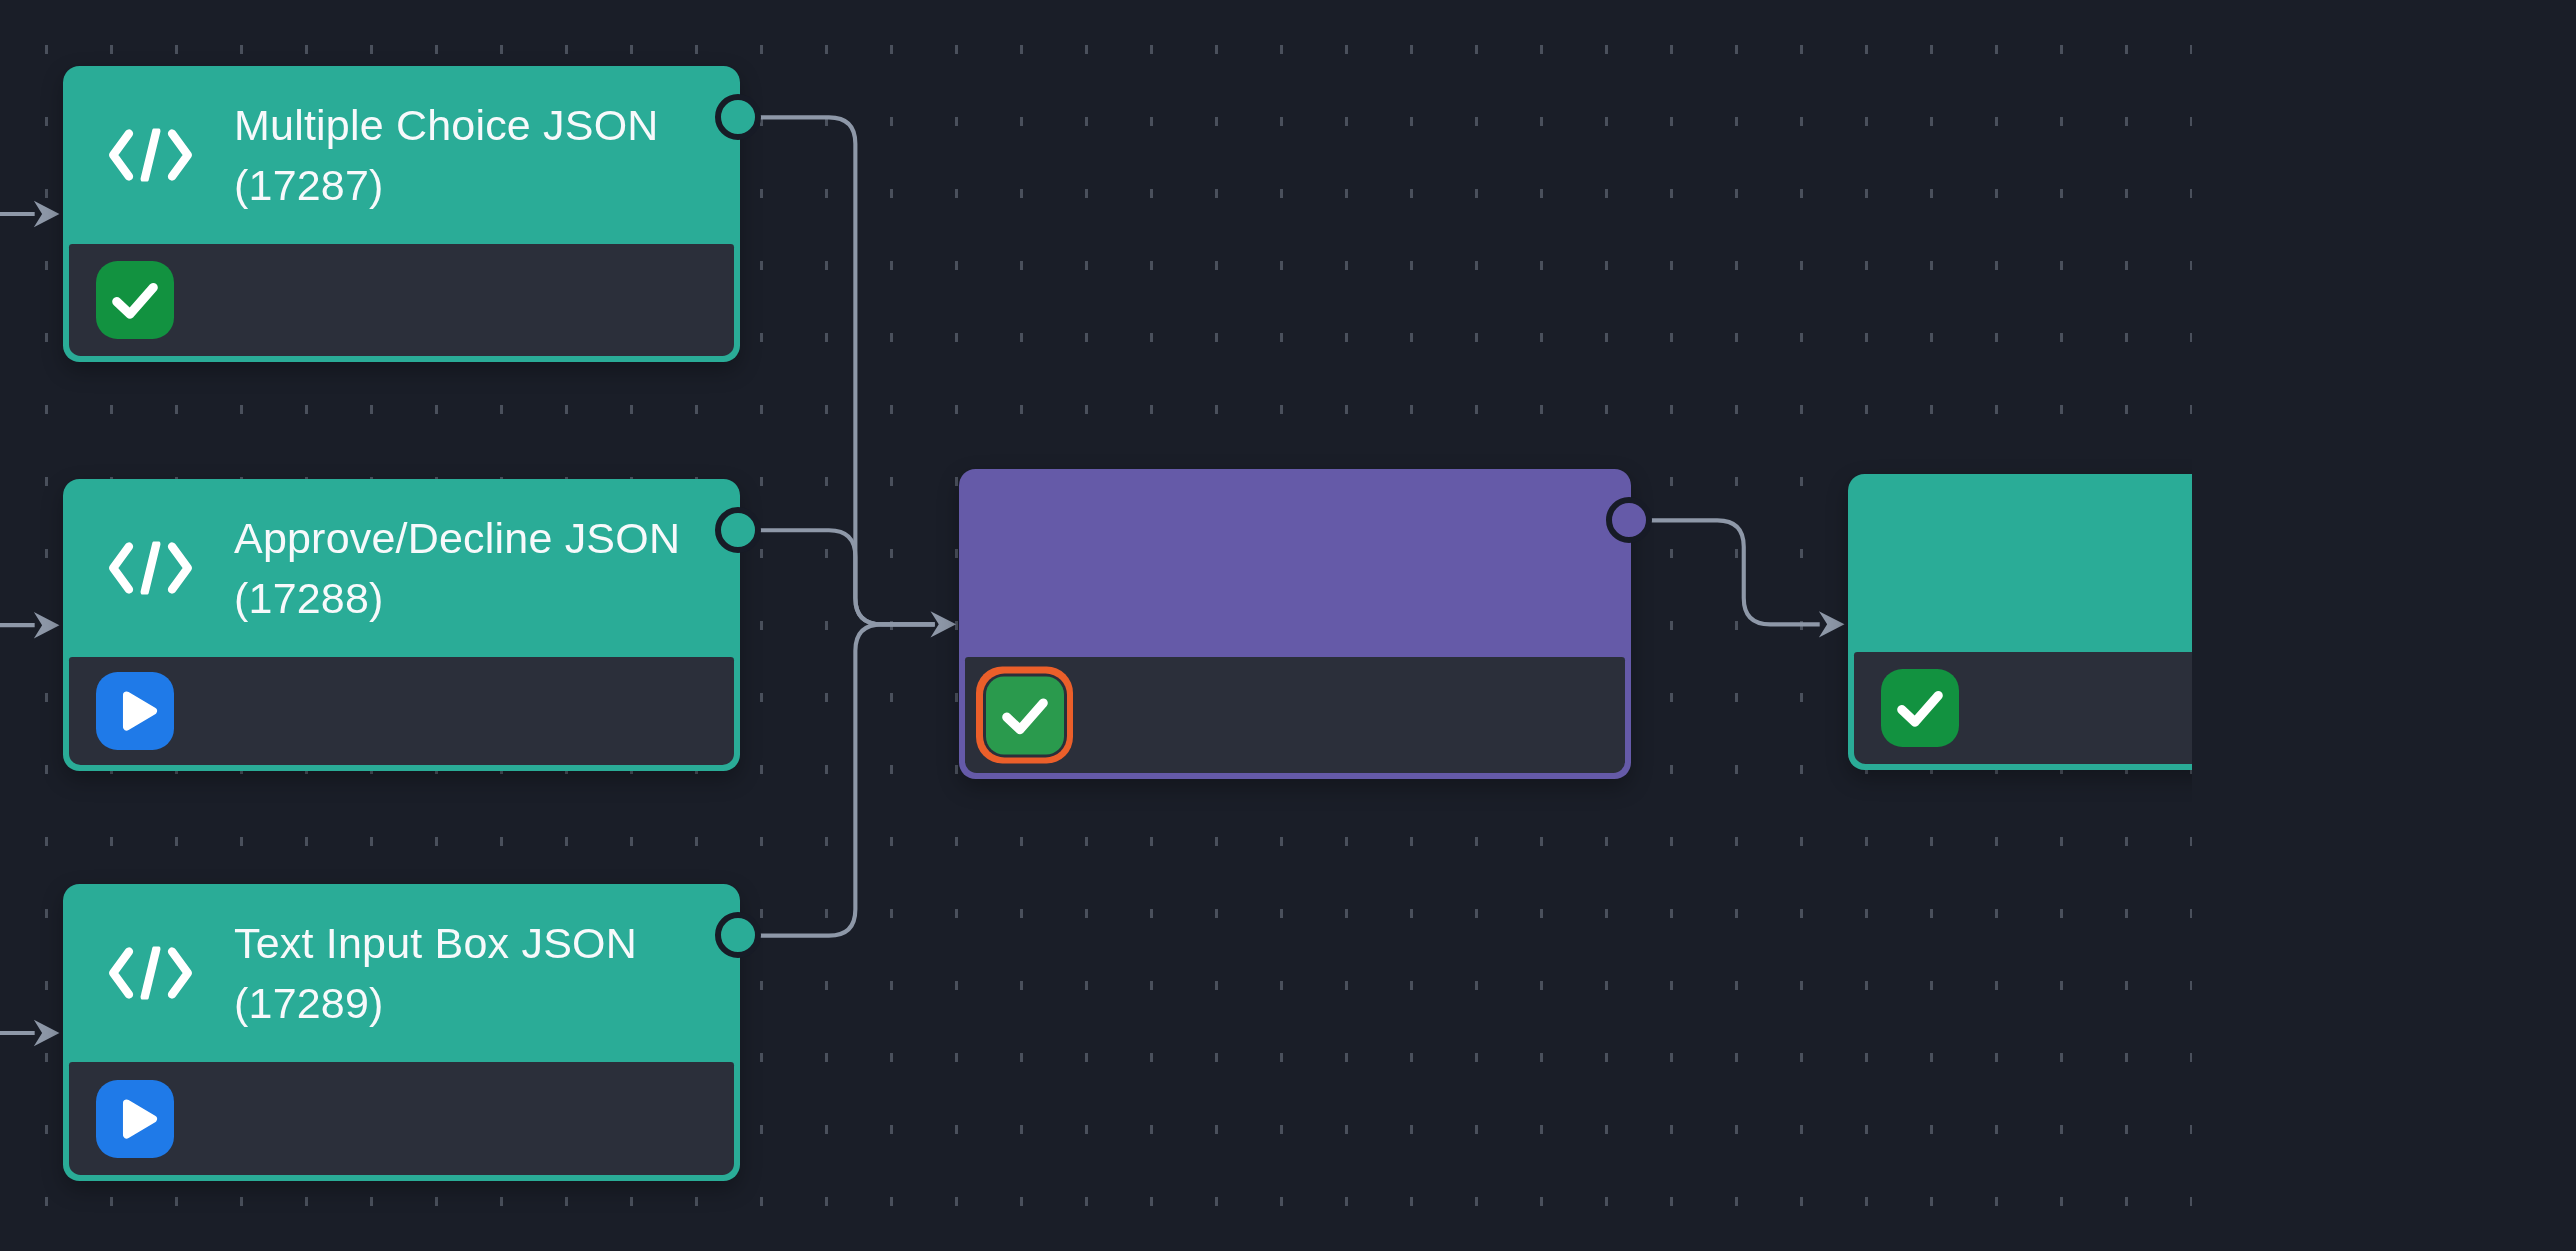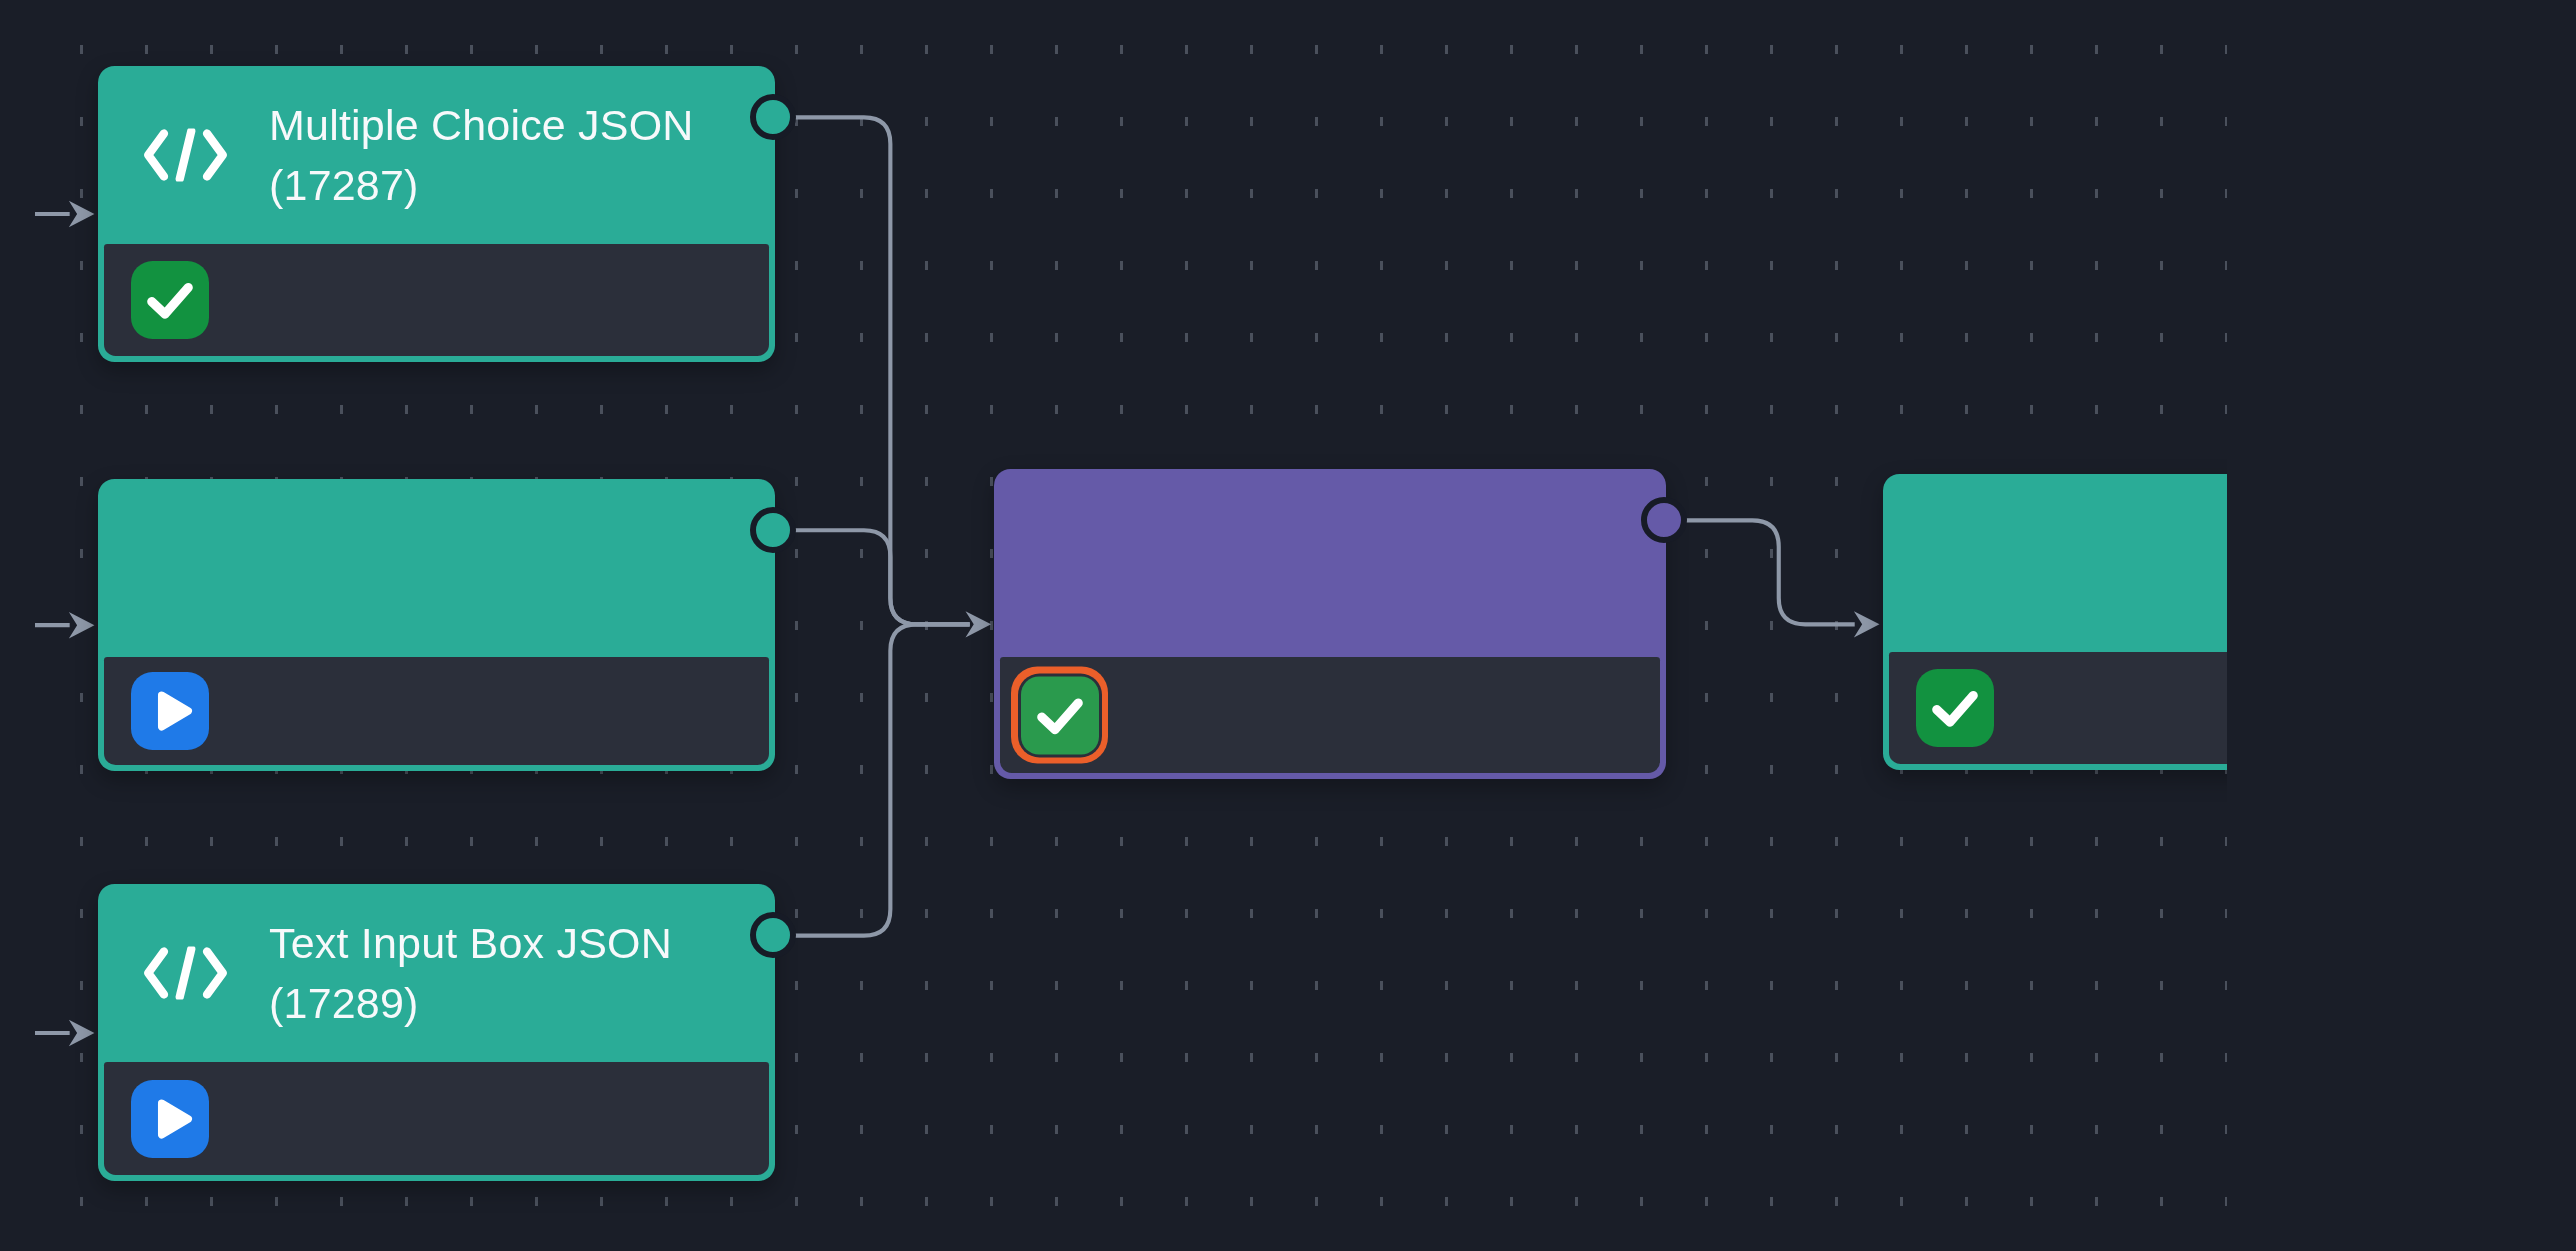--- a/index.html
+++ b/index.html
@@ -4,21 +4,20 @@
 <style>
   html,body{margin:0;padding:0;background:#1A1E28;}
   #canvas{
     position:relative;width:2192px;height:1252px;overflow:hidden;
     background-color:#1A1E28;
     
     background-image:
       repeating-linear-gradient(to bottom, #1A1E28 0px, #1A1E28 45px, rgba(26,30,40,0) 45px, rgba(26,30,40,0) 54px, #1A1E28 54px, #1A1E28 72px),
       repeating-linear-gradient(to right, rgba(74,80,92,0) 0px, rgba(74,80,92,0) 45px, #4A505C 45px, #4A505C 48px, rgba(74,80,92,0) 48px, rgba(74,80,92,0) 65px);
     font-family:"Liberation Sans", sans-serif;
-    margin-left:35px;
   }
   #edges{position:absolute;left:0;top:0;z-index:1;}
   .node{
     position:absolute;z-index:2;border-radius:16.5px;
     box-shadow:0 8.3px 21.5px rgba(0,0,0,.28);
   }
   .node.teal{background:#2AAC97;}
   .node.purple{background:#655AA8;}
   .header{position:absolute;left:0;top:0;right:0;}
   .body{
@@ -97,20 +96,30 @@
       <div class="badge green">
         <svg width="78" height="78" viewBox="0 0 94 94">
           <polyline points="25,49 41,64 69,32" stroke="#FFFFFF" stroke-width="11" fill="none" stroke-linecap="round" stroke-linejoin="round"></polyline>
         </svg>
       </div>
     </div>
     <div class="port teal"></div>
   </div>
 
   <div class="node teal" style="left:63px;top:479px;width:677px;height:292px">
+    <div class="header" style="height:178px">
+      <svg class="type-icon" width="83" height="53" viewBox="0 0 100 64">
+        <g stroke="#FFFFFF" stroke-width="10" fill="none" stroke-linecap="round" stroke-linejoin="round">
+          <polyline points="24,6 5,32 24,58"></polyline>
+          <polyline points="76,6 95,32 76,58"></polyline>
+          <line x1="57" y1="3" x2="43" y2="61"></line>
+        </g>
+      </svg>
+      <div class="title" style="width:462px">Approve/Decline JSON (17288)</div>
+    </div>
     <div class="body" style="top:178px">
       <div class="badge blue">
         <svg width="78" height="78" viewBox="0 0 94 94">
           <polygon points="37,28 69,47 37,66" fill="#FFFFFF" stroke="#FFFFFF" stroke-width="9" stroke-linejoin="round"></polygon>
         </svg>
       </div>
     </div>
     <div class="port teal"></div>
   </div>
 

